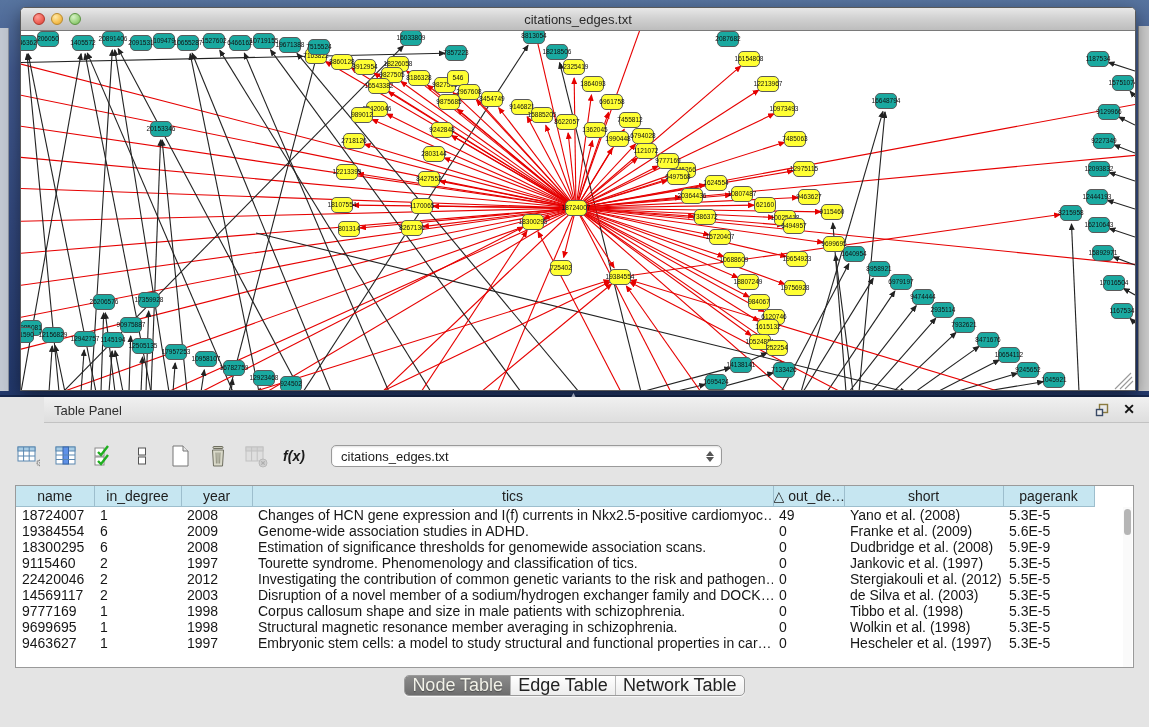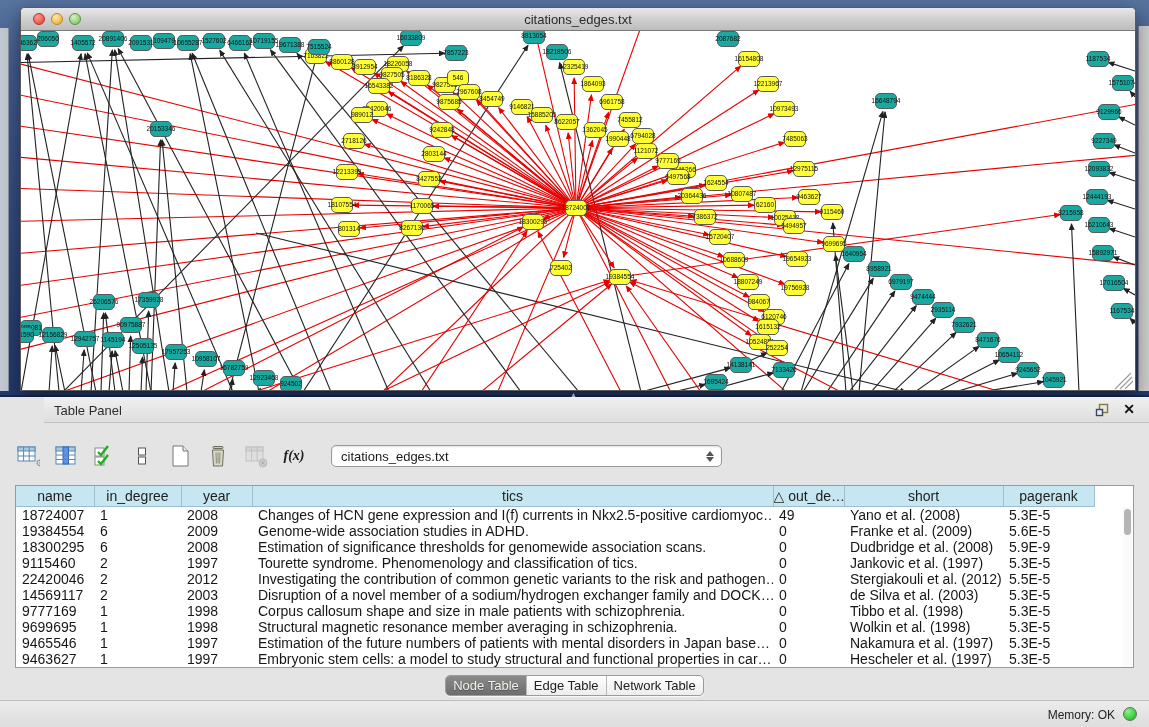--- a/index.html
+++ b/index.html
@@ -42,21 +42,21 @@
   .tp-header { position:relative; height:26px;
     background:linear-gradient(180deg,#f0f0f0,#dedede);
     border-bottom:1px solid #c2c2c2;margin-left:44px; }
   .tp-title { position:absolute; left:10px; top:6px; font-size:13px; color:#2e2e2e; }
   .tp-float { position:absolute; right:40px; top:6px; width:14px; height:14px; cursor:pointer; }
   .tp-close { position:absolute; right:14px; top:4px; font-size:14px; font-weight:bold; color:#111; cursor:pointer; }
 
   
   .toolbar { position:absolute; left:15px; top:43px; height:32px; display:flex; align-items:center; gap:12px; }
   .tbtn { width:26px; height:26px; display:inline-flex; align-items:center; justify-content:center; position:relative; }
-  .fx-label { font-size:14px; font-style:italic; font-weight:bold; color:#1a1a1a; font-family:Liberation Serif, serif; }
+  .fx-label { font-size:14px; font-style:italic; font-weight:bold; color:#1a1a1a; font-family:Liberation Sans, sans-serif; }
   .combo { position:relative; margin-left:12px; width:391px; height:22px; background:#fff;
     border:1px solid #9a9a9a; border-radius:5px; box-shadow:inset 0 1px 2px rgba(0,0,0,.12);
     display:flex; align-items:center; }
   .combo .val { font-size:13px; color:#1a1a1a; padding-left:9px; flex:1; }
   .combo .arrows { width:18px; display:flex; flex-direction:column; align-items:center; gap:1px; padding-right:4px; }
   .combo .arrows i { width:0; height:0; border-left:4px solid transparent; border-right:4px solid transparent; }
   .combo .arrows i.up   { border-bottom:5px solid #555; }
   .combo .arrows i.down { border-top:5px solid #555; }
 
   
@@ -72,21 +72,21 @@
   col.c4{width:71px} col.c5{width:159px} col.c6{width:91px}
   .vscroll { position:absolute; right:1px; top:21px; width:9px; height:160px; background:#fafafa; }
   .vscroll .thumb { position:absolute; left:1px; top:2px; width:7px; height:26px;
     background:#b5b5b5; border-radius:4px; }
 
   
   .tabsbar { position:absolute; left:0; top:274px; width:1149px; height:28px;
     display:flex; align-items:center; justify-content:center; }
   .seg { display:flex; height:21px; border:1px solid #9b9b9b; border-radius:5px; overflow:hidden;
     background:linear-gradient(180deg,#ffffff,#ededed); box-shadow:0 1px 1px rgba(255,255,255,.8); }
-  .seg-btn { padding:0 7px; font-size:13px; color:#222; display:flex; align-items:center;
+  .seg-btn { padding:0 7px; font-size:18px; color:#222; display:flex; align-items:center;
     border-left:1px solid #b8b8b8; cursor:pointer; }
   .seg-btn:first-child { border-left:none; }
   .seg-btn.active { background:linear-gradient(180deg,#8b8b8b,#6d6d6d); color:#f2f2e9;
     text-shadow:0 1px 1px rgba(0,0,0,.35); }
 
   
   .statusbar { position:absolute; left:0; top:303px; width:1149px; height:27px;
     background:linear-gradient(180deg,#ececec,#dddddd); border-top:1px solid #bdbdbd; }
   .mem { position:absolute; right:34px; top:7px; font-size:12px; color:#222; }
   .mem-dot { position:absolute; right:12px; top:6px; width:14px; height:14px; border-radius:50%;
@@ -710,29 +710,20 @@
           <tr>
             <td>9699695</td>
             <td>1</td>
             <td>1998</td>
             <td>Structural magnetic resonance member averaging in schizophrenia.</td>
             <td>0</td>
             <td>Wolkin et al. (1998)</td>
             <td>5.3E-5</td>
           </tr>
           <tr>
-            <td>9465546</td>
-            <td>1</td>
-            <td>1997</td>
-            <td>Estimation of the future numbers of patients with mental disorders in Japan base…</td>
-            <td>0</td>
-            <td>Nakamura et al. (1997)</td>
-            <td>5.3E-5</td>
-          </tr>
-          <tr>
             <td>9463627</td>
             <td>1</td>
             <td>1997</td>
             <td>Embryonic stem cells: a model to study structural and functional properties in car…</td>
             <td>0</td>
             <td>Hescheler et al. (1997)</td>
             <td>5.3E-5</td>
           </tr>
         </tbody>
     </table>
@@ -742,17 +733,13 @@
   </div>
 
   <div class="tabsbar">
     <div class="seg" id="tabs-seg">
         <div class="seg-btn active">Node Table</div>
         <div class="seg-btn">Edge Table</div>
         <div class="seg-btn">Network Table</div>
       </div>
   </div>
 
-  <div class="statusbar">
-    <span class="mem">Memory: OK</span>
-    <span class="mem-dot"></span>
-  </div>
 </div>
 
 </body></html>

